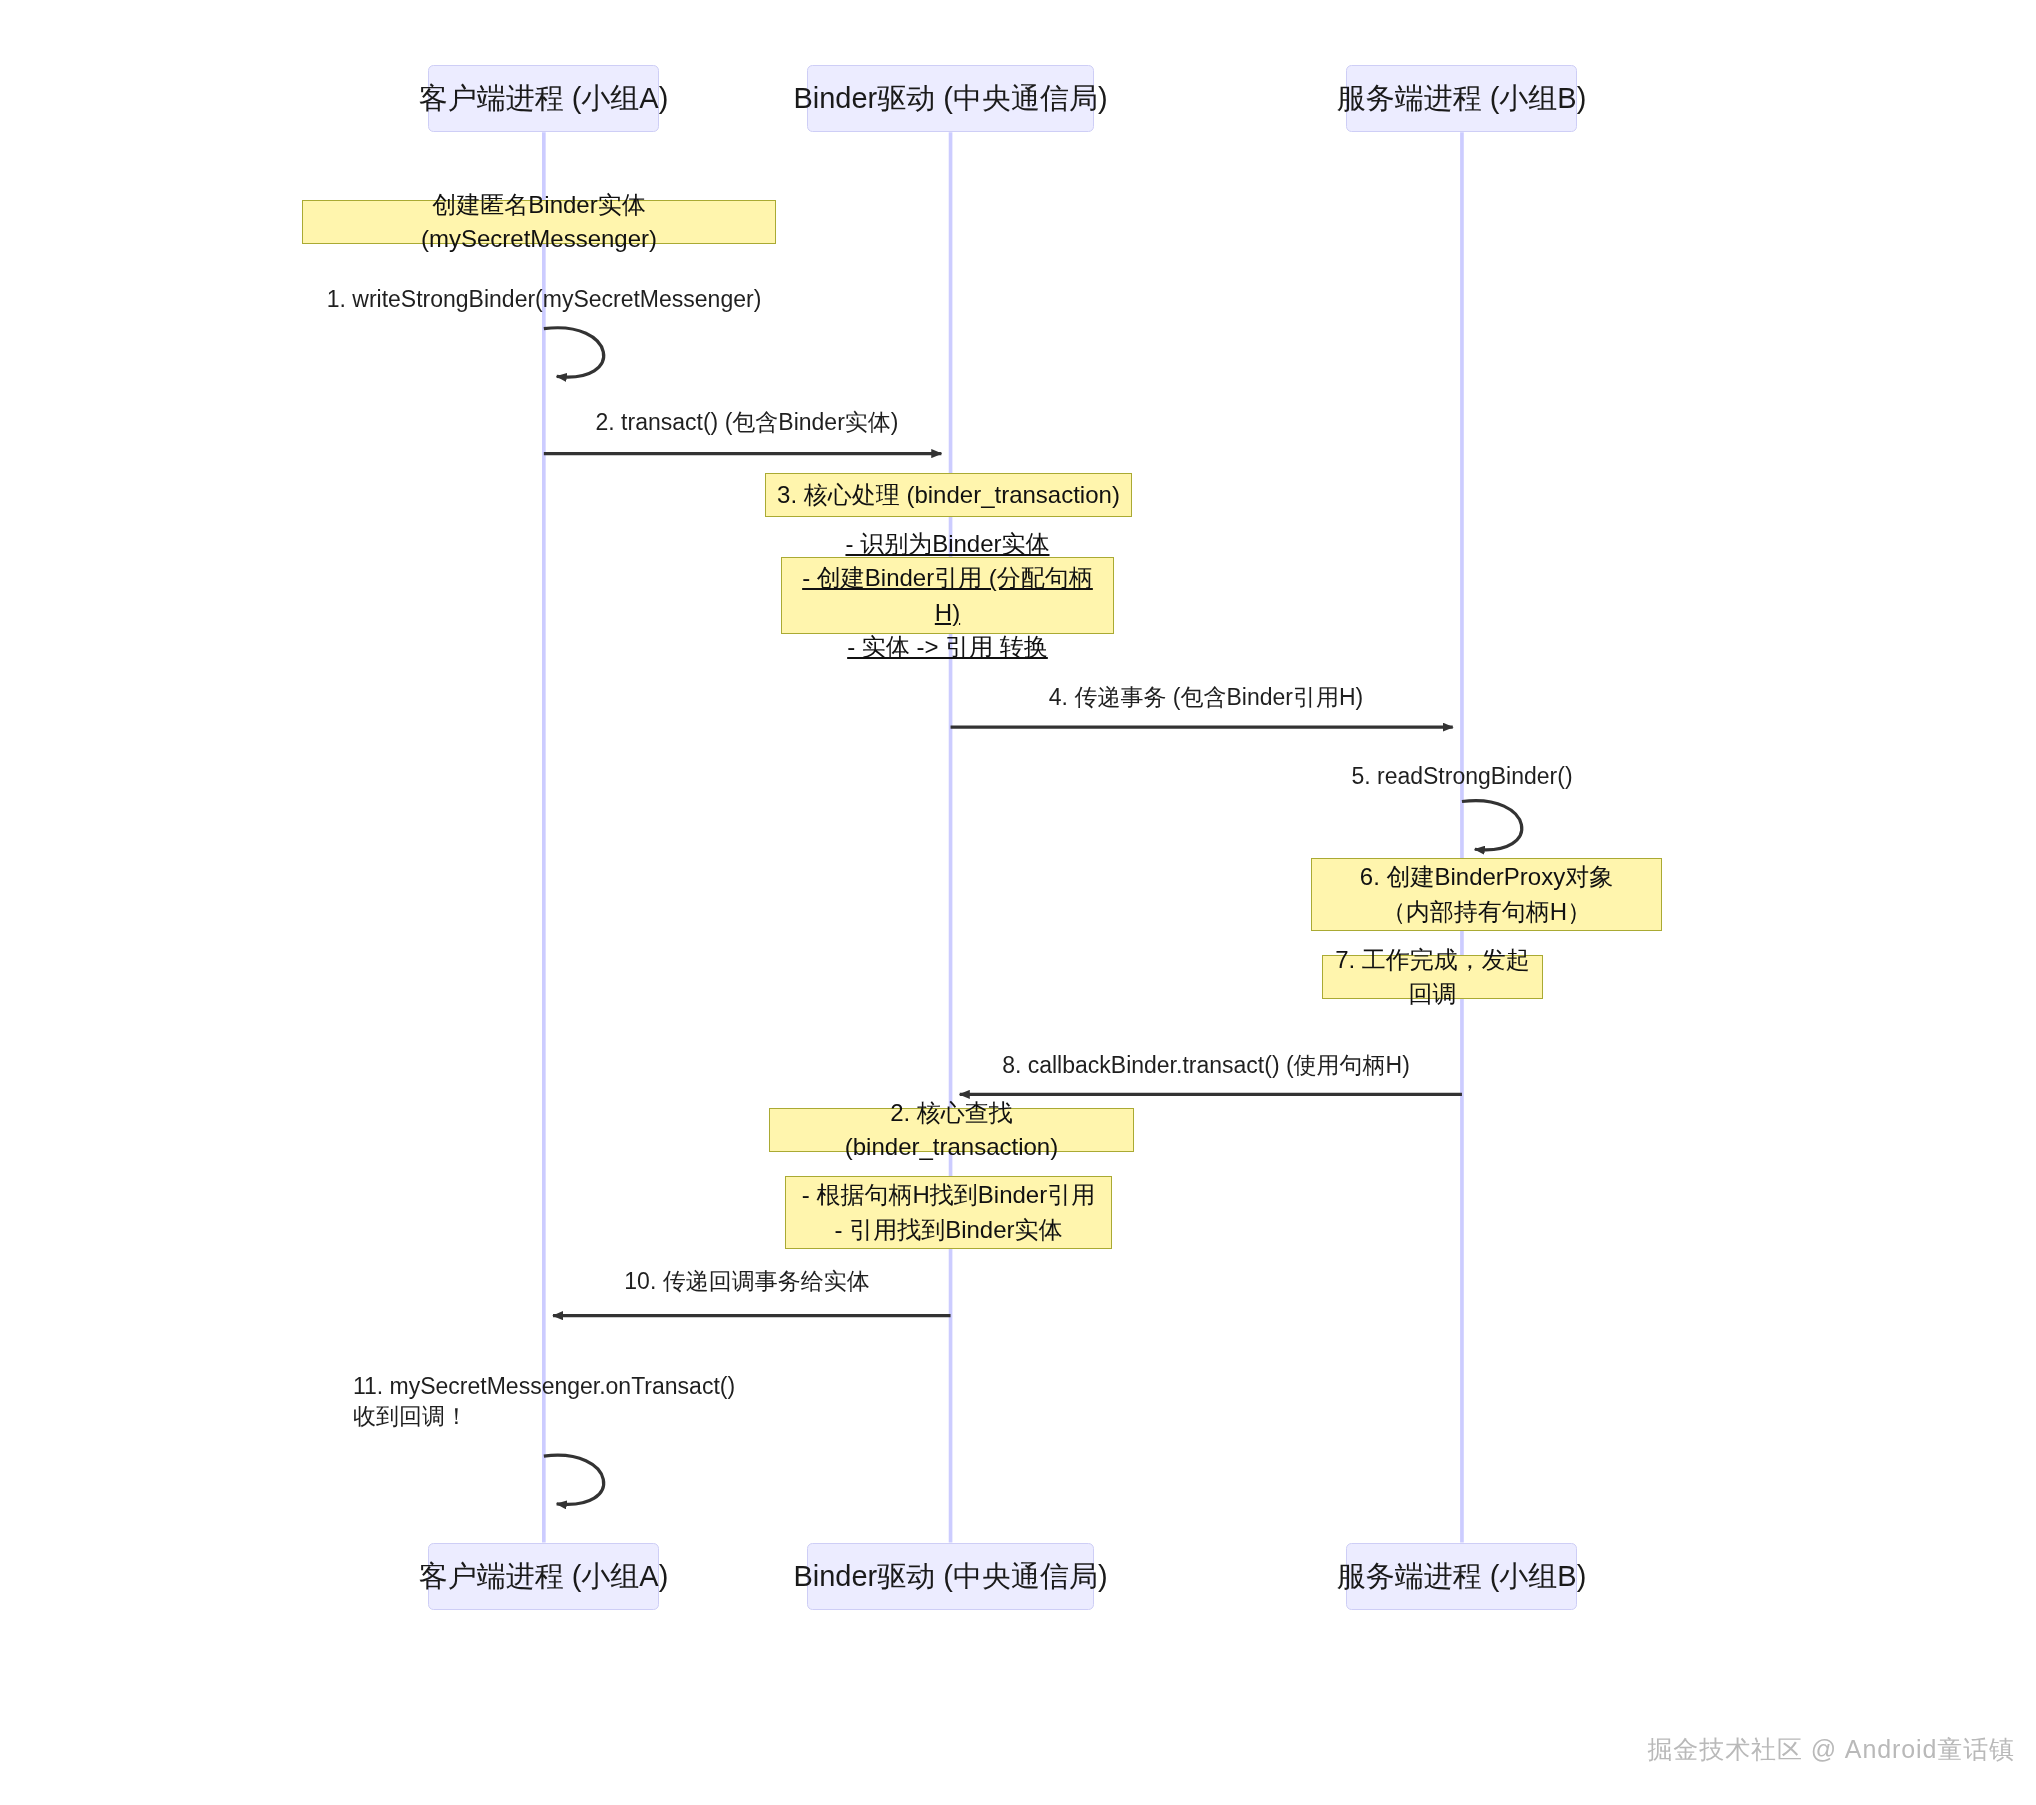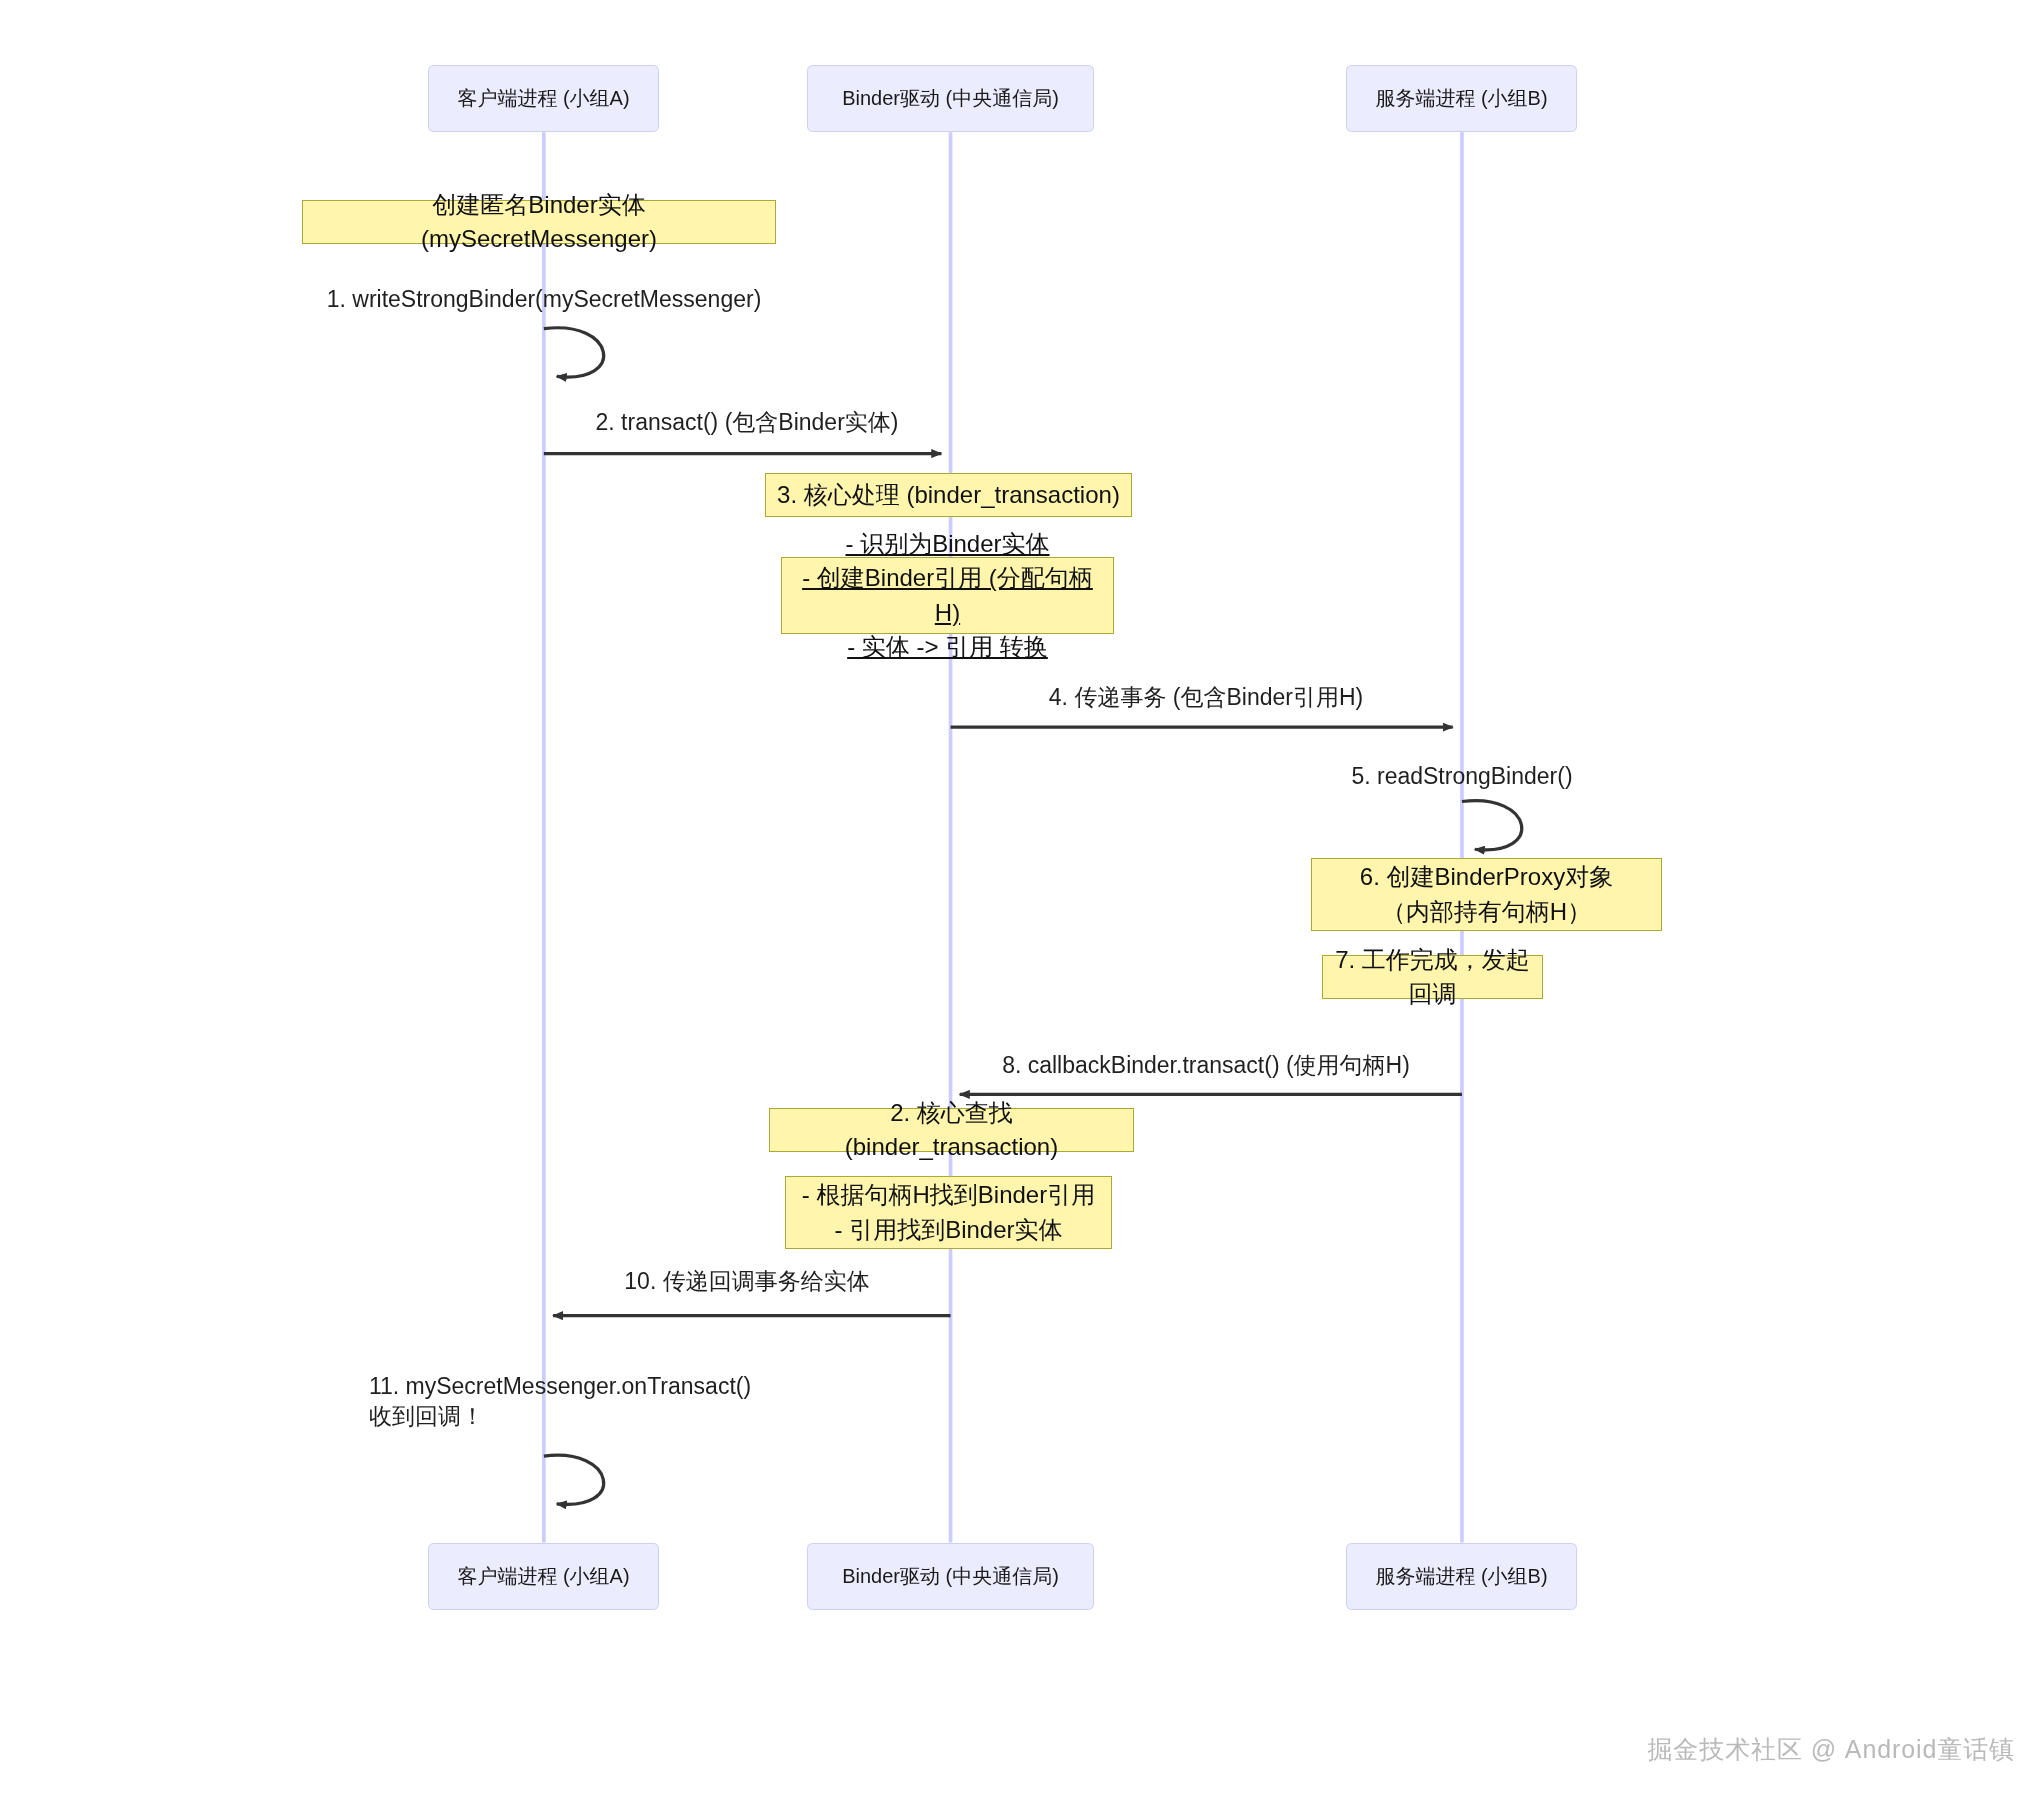--- a/index.html
+++ b/index.html
@@ -29,21 +29,21 @@
   }
   .participant {
     position: absolute;
     box-sizing: border-box;
     background: #ECECFF;
     border: 0.9px solid #CECEF6;
     border-radius: 5.5px;
     display: flex;
     align-items: center;
     justify-content: center;
-    font-size: 20px;
+    font-size: 29px;
     line-height: 1.25;
     color: #1a1a1a;
     text-align: center;
     white-space: nowrap;
   }
   .note {
     position: absolute;
     box-sizing: border-box;
     background: #FFF5AD;
     border: 0.9px solid #AAAA33;
@@ -126,19 +126,19 @@
       <div class="note" style="left: 785px; top: 1176px; width: 327px; height: 73px;">- 根据句柄H找到Binder引用
 - 引用找到Binder实体</div>
     </div>
   <div id="labels-layer">
       <div class="msg-label" style="left: 544px; top: 285px;">1. writeStrongBinder(mySecretMessenger)</div>
       <div class="msg-label" style="left: 747px; top: 408px;">2. transact() (包含Binder实体)</div>
       <div class="msg-label" style="left: 1206px; top: 683px;">4. 传递事务 (包含Binder引用H)</div>
       <div class="msg-label" style="left: 1462px; top: 762px;">5. readStrongBinder()</div>
       <div class="msg-label" style="left: 1206px; top: 1051px;">8. callbackBinder.transact() (使用句柄H)</div>
       <div class="msg-label" style="left: 747px; top: 1267px;">10. 传递回调事务给实体</div>
-      <div class="msg-label" style="left: 560px; top: 1372px;">11. mySecretMessenger.onTransact()
+      <div class="msg-label" style="left: 544px; top: 1372px;">11. mySecretMessenger.onTransact()
 收到回调！</div>
     </div>
 
   <div class="watermark">掘金技术社区 @ Android童话镇</div>
 </div>
 
 
 </body></html>

